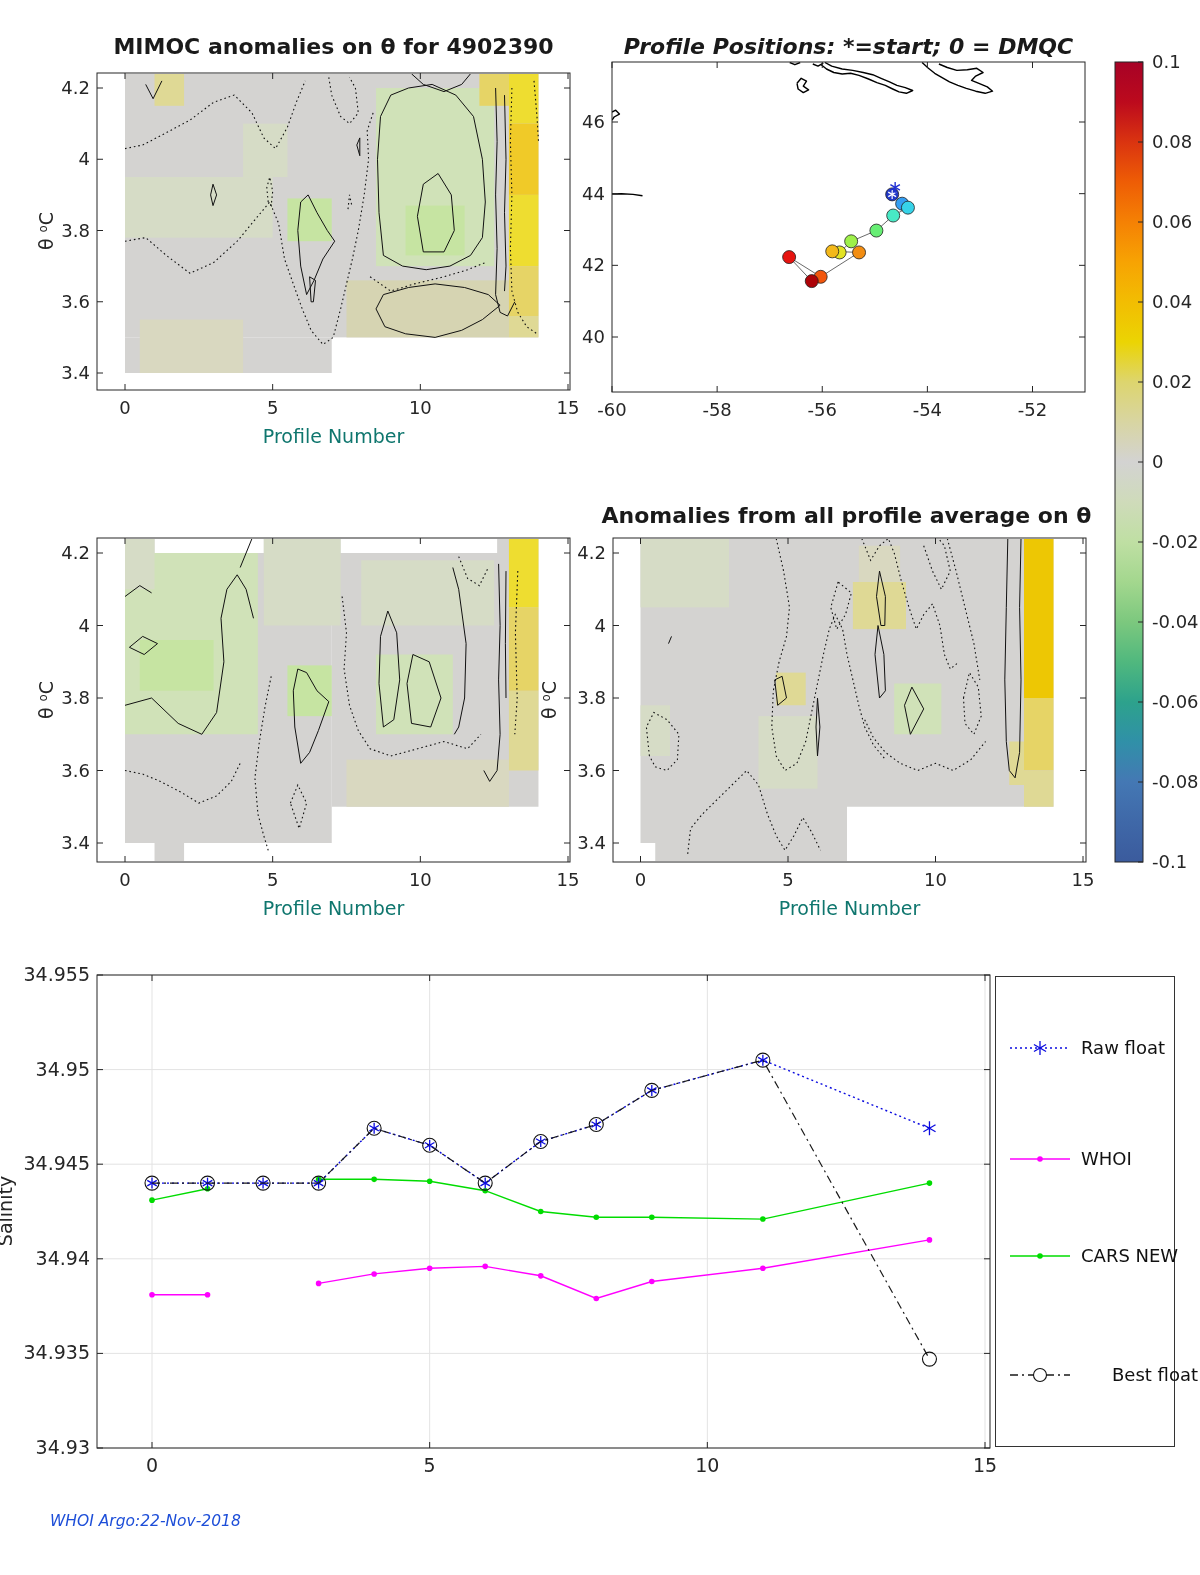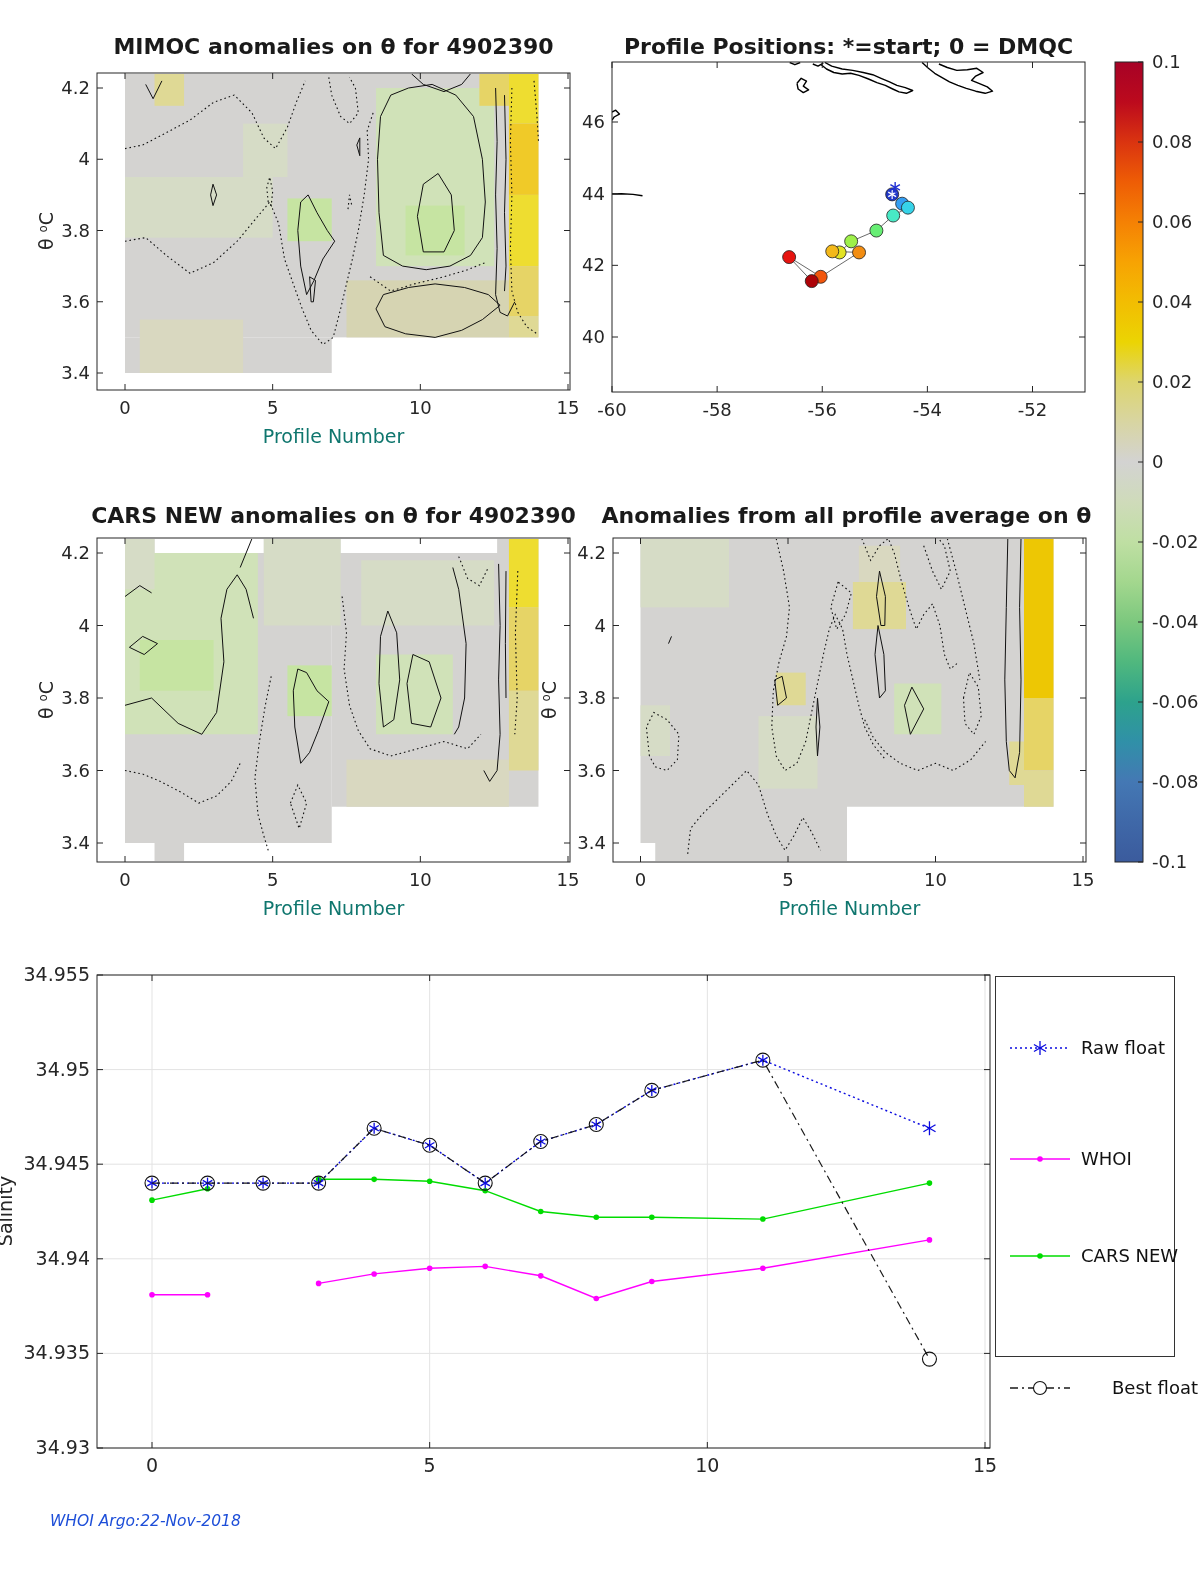--- a/index.html
+++ b/index.html
@@ -4,21 +4,21 @@
 <style>
   html,body{margin:0;padding:0;background:#888;}
   .canvas{position:relative;width:1200px;height:1575px;background:#fff;overflow:hidden;
           font-family:"DejaVu Sans", sans-serif;color:#1a1a1a;}
   #fig{position:absolute;left:0;top:0;}
   .ptitle{position:absolute;text-align:center;font-weight:bold;font-size:22px;color:#1a1a1a;white-space:nowrap;}
   .xlab{position:absolute;text-align:center;font-size:19px;color:#0f766e;}
   .vlabel{position:absolute;white-space:nowrap;transform:translate(-50%,-50%) rotate(-90deg);
           font-size:19px;color:#262626;}
   .sup{font-size:0.62em;position:relative;top:-0.5em;}
-  .legend{position:absolute;left:995px;top:976px;width:180px;height:381px;background:#fff;border:1px solid #333;box-sizing:border-box;}
+  .legend{position:absolute;left:995px;top:976px;width:180px;height:471px;background:#fff;border:1px solid #333;box-sizing:border-box;}
   .lrow{position:absolute;left:12px;display:flex;align-items:center;gap:9px;}
   .lrow span.llab{font-size:18px;color:#111;white-space:nowrap;}
   .footer{position:absolute;left:50px;top:1512px;font-size:15.5px;color:#1d4ed8;font-style:italic;}
 </style>
 </head>
 <body>
 
 <div class="canvas">
 
   <svg id="fig" width="1200" height="1575" viewBox="0 0 1200 1575">
@@ -450,22 +450,21 @@
           <circle cx="540.7333333333333" cy="1141.4960000000247" r="7" fill="none" stroke="#111" stroke-width="1.1"></circle>
           <circle cx="596.2666666666667" cy="1124.4679999999962" r="7" fill="none" stroke="#111" stroke-width="1.1"></circle>
           <circle cx="651.8" cy="1090.4119999999393" r="7" fill="none" stroke="#111" stroke-width="1.1"></circle>
           <circle cx="762.8666666666667" cy="1060.140000000008" r="7" fill="none" stroke="#111" stroke-width="1.1"></circle>
           <circle cx="929.4666666666667" cy="1359.0760000000005" r="7" fill="none" stroke="#111" stroke-width="1.1"></circle>
         </g>
       </g>
     </svg>
 
   <div class="ptitle" style="left:77px;top:34px;width:513px;">MIMOC anomalies on θ  for 4902390</div>
-  <div class="ptitle" style="left:602px;top:34px;width:493px;">Profile Positions: *=start; 0 = DMQC</div>
-  <div class="ptitle" style="left:67px;top:503px;width:533px;">CARS NEW anomalies on θ for 4902390</div>
+  <div class="ptitle" style="left:602px;top:34px;width:493px;font-style:italic;">Profile Positions: *=start; 0 = DMQC</div>
   <div class="ptitle" style="left:593px;top:503px;width:507px;">Anomalies from all profile average on θ</div>
 
   <div class="xlab" style="left:97px;top:425px;width:473px;">Profile Number</div>
   <div class="xlab" style="left:97px;top:897px;width:473px;">Profile Number</div>
   <div class="xlab" style="left:613px;top:897px;width:473px;">Profile Number</div>
 
   <div class="vlabel" style="left:46px;top:231px;">
     <span>θ </span><span class="sup">o</span><span>C</span>
   </div>
   <div class="vlabel" style="left:46px;top:700px;">
@@ -493,21 +492,21 @@
         </svg>
       <span class="llab">WHOI</span>
     </div>
     <div class="lrow" style="top:268px;">
       <svg class="lsample" id="ls2" width="64" height="20">
           <line x1="2" y1="10" x2="62" y2="10" stroke="#00dc00" stroke-width="1.4"></line>
           <circle cx="32" cy="10" r="2.8" fill="#00dc00"></circle>
         </svg>
       <span class="llab">CARS NEW</span>
     </div>
-    <div class="lrow" style="top:400px;gap:40px;">
+    <div class="lrow" style="top:387px;gap:40px;">
       <svg class="lsample" id="ls3" width="64" height="20">
           <line x1="2" y1="10" x2="62" y2="10" stroke="#1a1a1a" stroke-width="1.4" stroke-dasharray="8 4 2 4"></line>
           <circle cx="32" cy="10" r="6.5" fill="#fff" stroke="#111" stroke-width="1.1"></circle>
         </svg>
       <span class="llab">Best float</span>
     </div>
   </div>
 
   <div class="footer">WHOI Argo:22-Nov-2018</div>
 </div>

